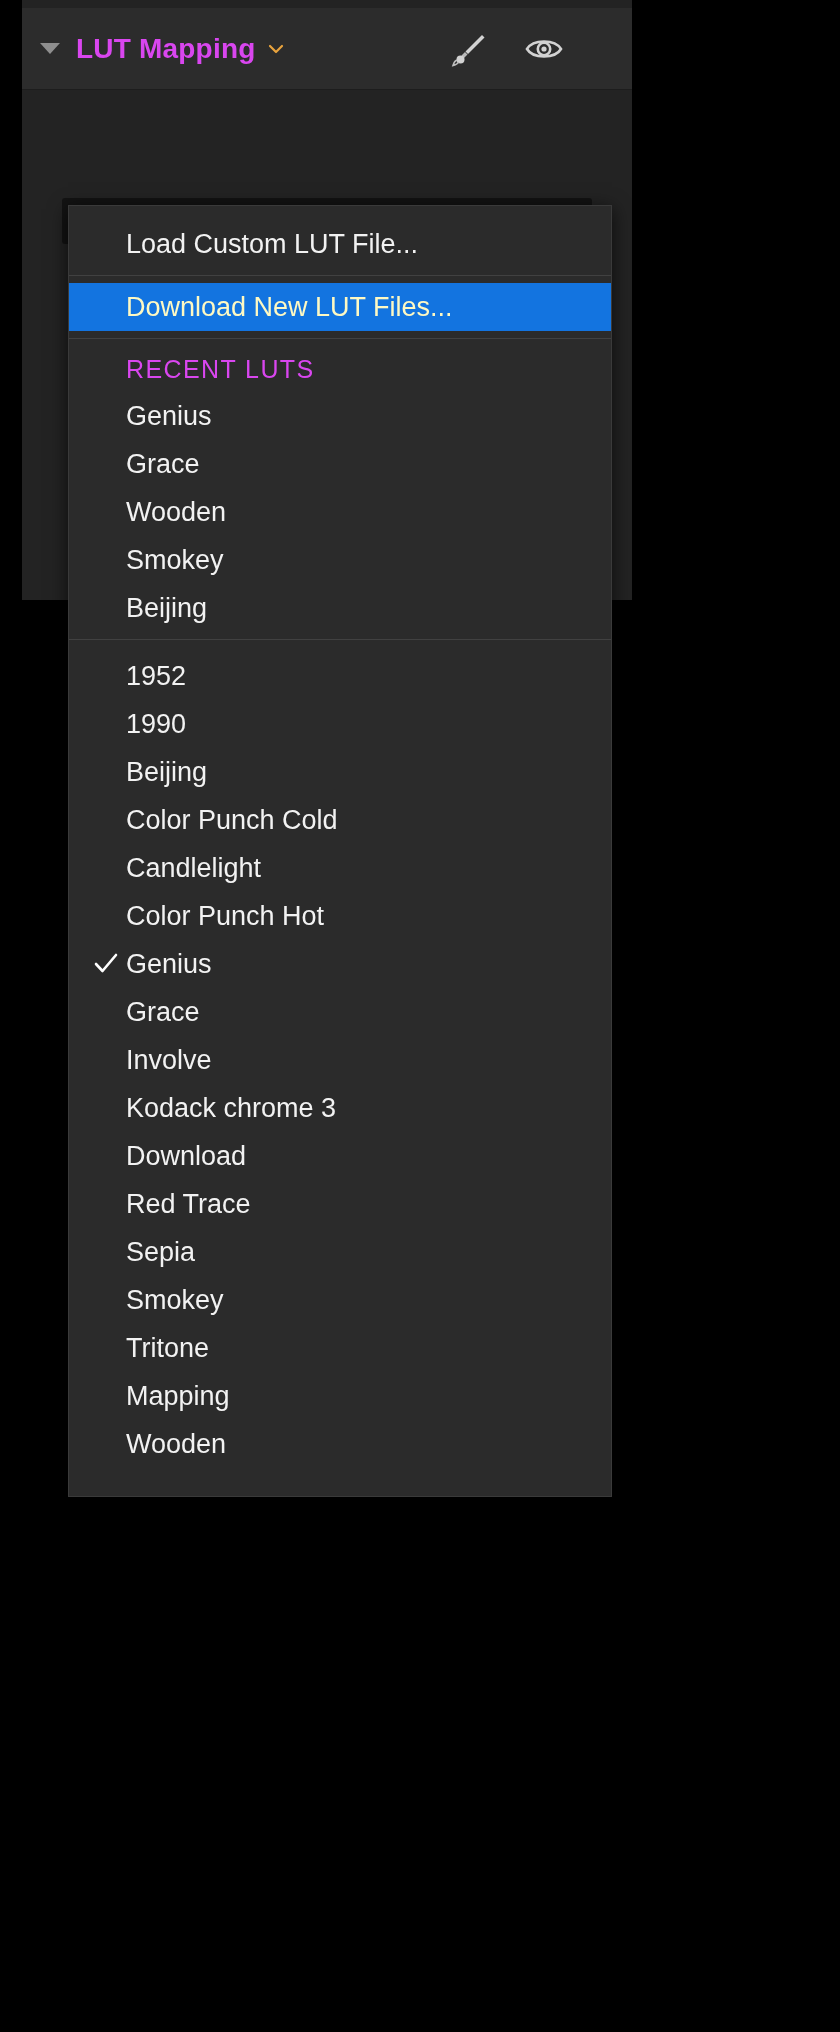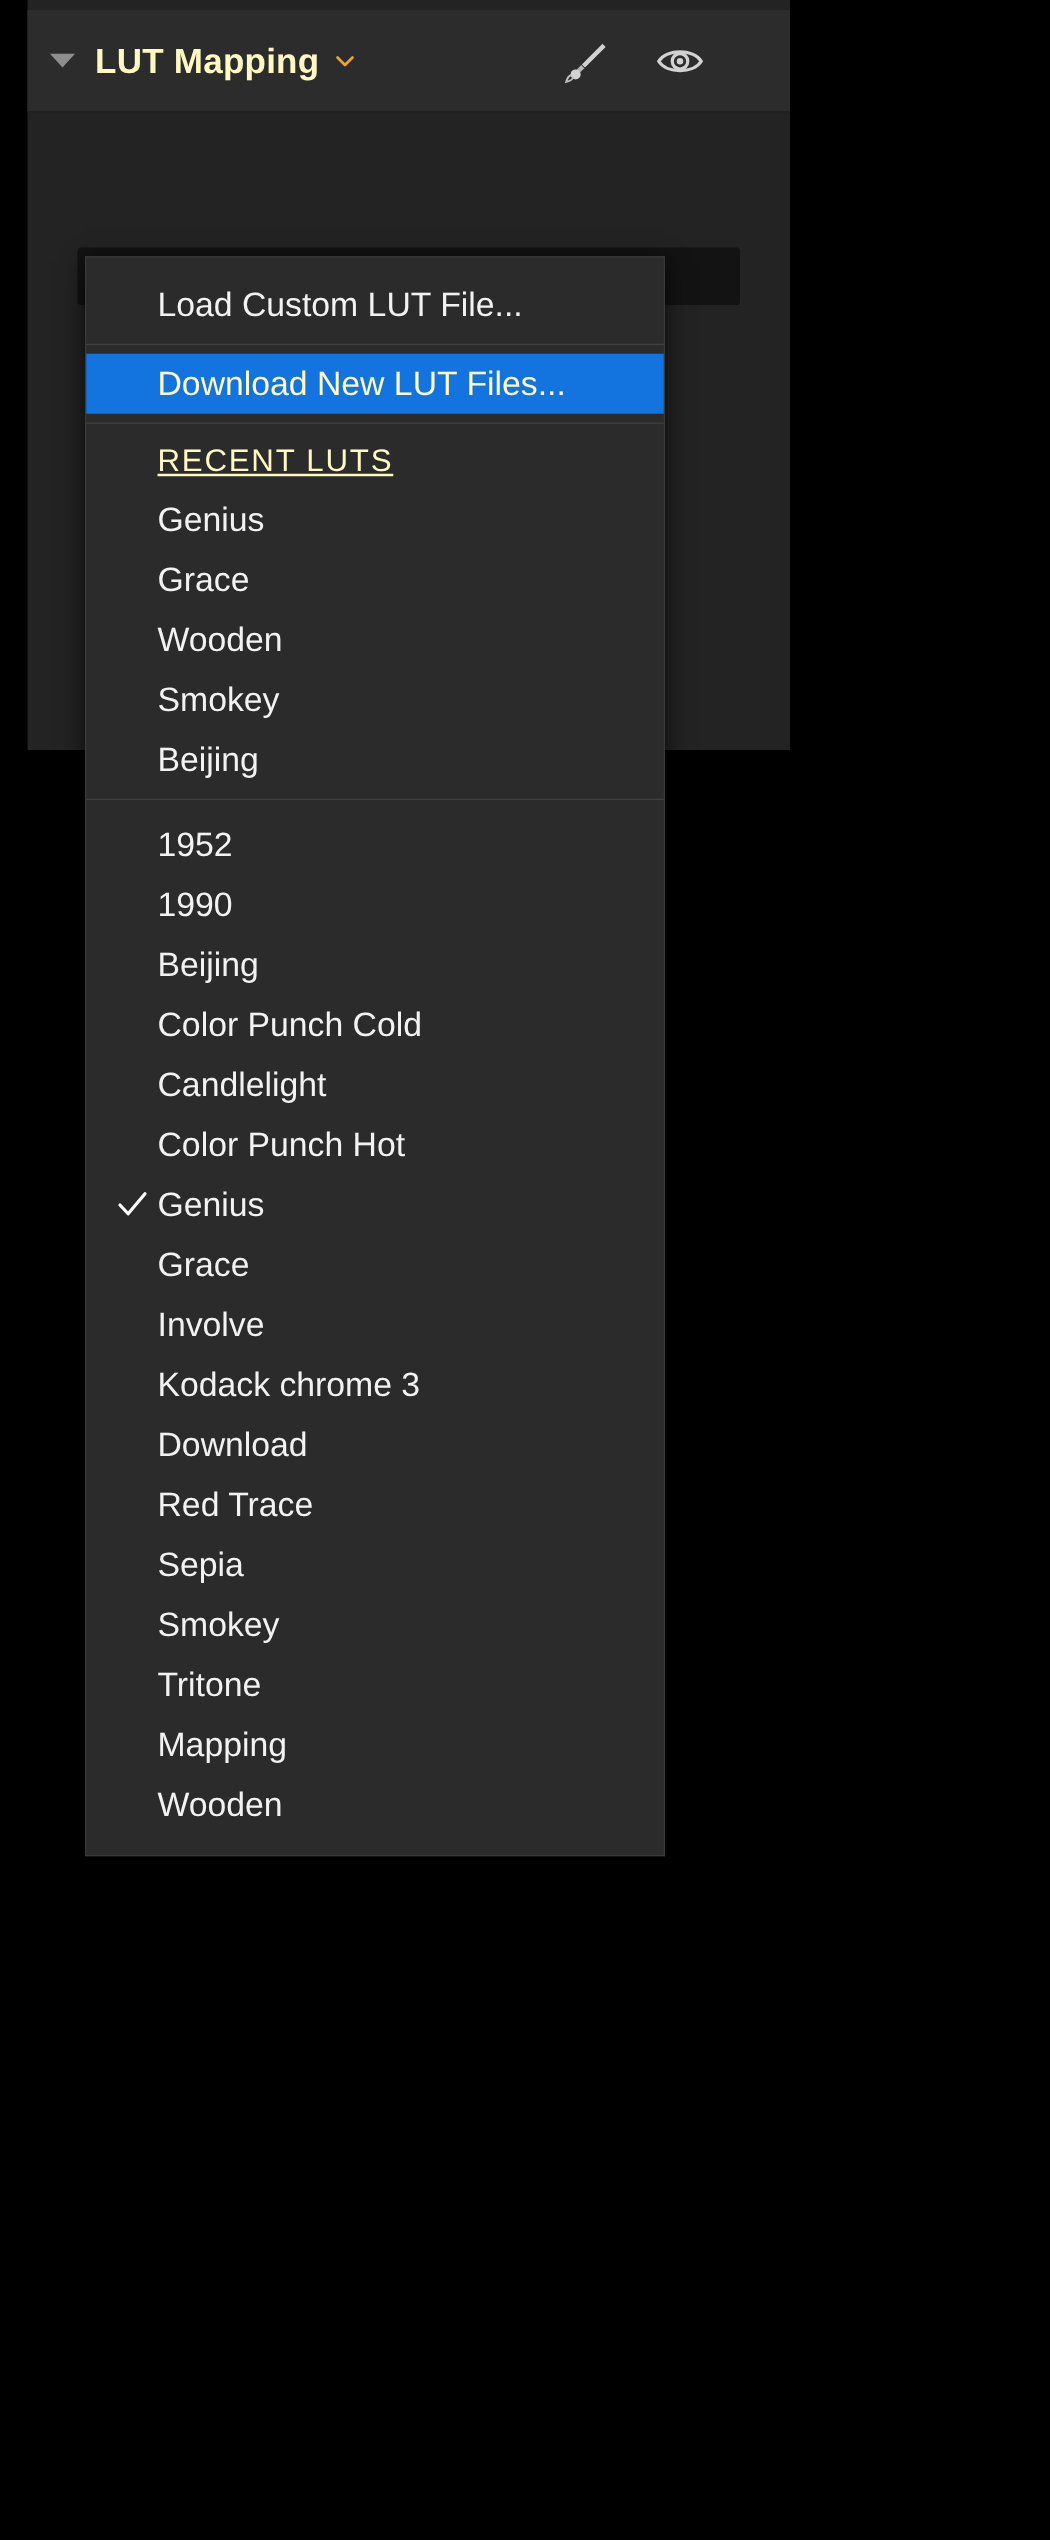--- a/index.html
+++ b/index.html
@@ -39,21 +39,21 @@
   }
   .disclosure-triangle {
     width: 0; height: 0;
     border-left: 10px solid transparent;
     border-right: 10px solid transparent;
     border-top: 11px solid #8e8e8e;
     margin-left: 18px;
     flex: 0 0 auto;
   }
   .panel-title {
-    color: #fef9c3;
+    color: #d946ef;
     font-size: 28px;
     font-weight: bold;
     margin-left: 16px;
     letter-spacing: 0.2px;
     white-space: nowrap;
   }
   .title-chevron {
     margin-left: 12px;
     display: inline-block;
     width: 16px; height: 16px;
@@ -90,47 +90,46 @@
   .preset-chevron {
     margin-left: 11px;
     width: 16px; height: 16px;
   }
 
   
   .menu {
     position: absolute;
     left: 68px;
     top: 205px;
-    width: 464px;
+    width: 544px;
     background: #2b2b2b;
     border: 1px solid #3a3a3a;
-    padding: 14px 0 16px 0;
+    padding: 14px 0 28px 0;
     box-shadow: 0 4px 18px rgba(0,0,0,0.7);
   }
   .menu-item {
     position: relative;
     height: 48px;
     display: flex;
     align-items: center;
     padding-left: 57px;
     color: #f2f2f2;
     font-size: 27px;
     white-space: nowrap;
   }
   .menu-item.action { font-size: 27px; }
   .menu-item.highlighted {
     background: #1374e0;
     color: #fef9c3;
   }
   .menu-item.section-header {
-    color: #fef9c3;
+    color: #d946ef;
     font-size: 25px;
     letter-spacing: 1.4px;
     height: 46px;
-    text-decoration: underline;
   }
   .menu-item .check {
     position: absolute;
     left: 24px;
     top: 50%;
     transform: translateY(-50%);
     width: 26px;
     height: 26px;
   }
   .menu-sep {

